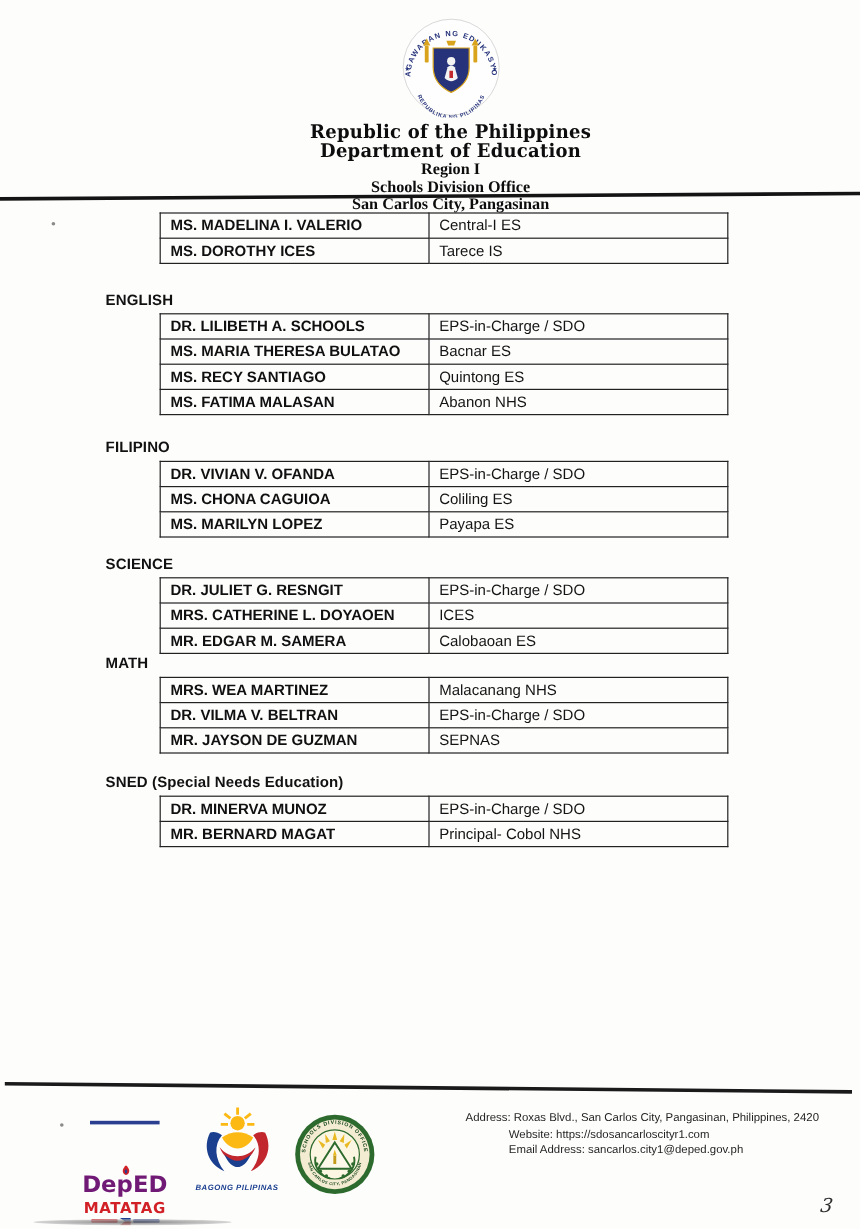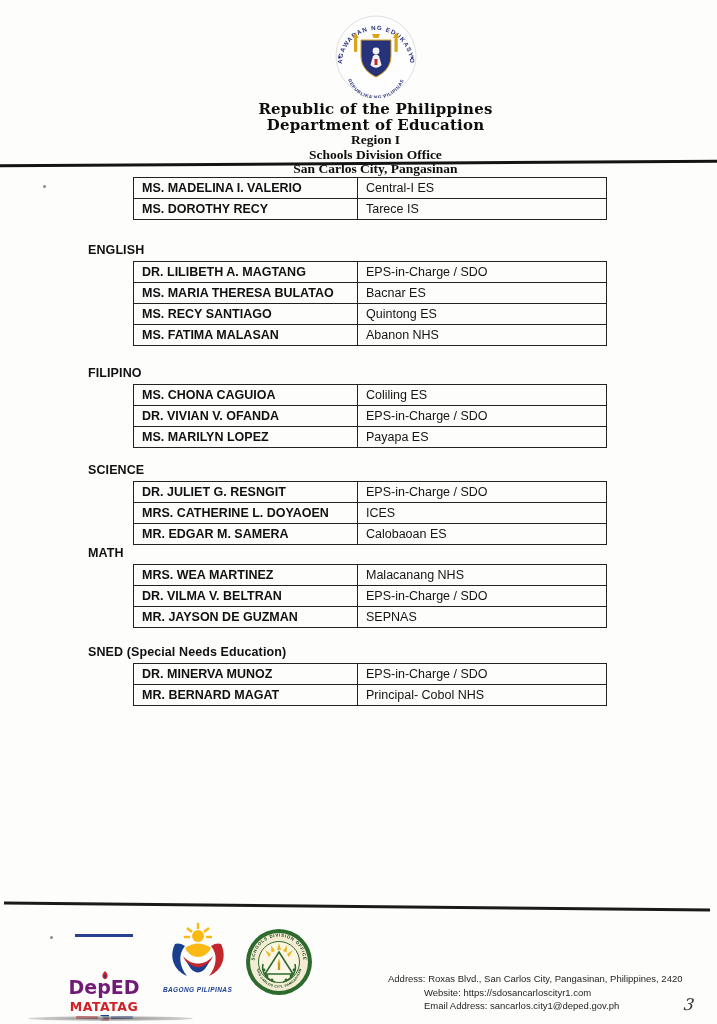--- a/index.html
+++ b/index.html
@@ -74,21 +74,21 @@
   }
   .matatag .tagline{display:flex;justify-content:center;gap:2px;align-items:center;margin-top:2px;}
   .matatag .tagline i{display:block;height:3px;border-radius:1px;}
   .bagong{position:absolute;left:97px;top:0;width:85px;text-align:center;}
   .bagong .bp-text{
     font-size:6.5px;font-weight:bold;font-style:italic;color:#1b3f8f;letter-spacing:.4px;margin-top:-2px;
   }
   .sdo-seal{position:absolute;left:187px;top:6px;width:68px;height:68px;}
 
   .footer-address{
-    position:absolute;top:972px;left:388px;width:320px;
+    position:absolute;top:925px;left:388px;width:320px;
     font-size:9.5px;line-height:13.5px;color:#1f1f1f;
   }
   .footer-address .addr-line{white-space:nowrap;}
   .footer-address .addr-line:nth-child(2),
   .footer-address .addr-line:nth-child(3){padding-left:36px;}
 
   .page-number{
     position:absolute;top:995px;left:684px;
     font-family:"DejaVu Serif",serif;font-style:italic;
     font-size:16px;color:#2e2e2e;transform:skewX(-8deg);
@@ -148,31 +148,31 @@
 
   <div class="content">
 
     <table class="roster tbl0">
       <tbody>
           <tr>
           <td class="name">MS. MADELINA I. VALERIO</td>
           <td class="assign">Central-I ES</td>
         </tr>
           <tr>
-          <td class="name">MS. DOROTHY RECY</td>
+          <td class="name">MS. DOROTHY ICES</td>
           <td class="assign">Tarece IS</td>
         </tr>
         </tbody>
     </table>
 
     <div class="section-heading" style="margin-top:23px;">ENGLISH</div>
     <table class="roster">
       <tbody>
           <tr>
-          <td class="name">DR. LILIBETH A. MAGTANG</td>
+          <td class="name">DR. LILIBETH A. SCHOOLS</td>
           <td class="assign">EPS-in-Charge / SDO</td>
         </tr>
           <tr>
           <td class="name">MS. MARIA THERESA BULATAO</td>
           <td class="assign">Bacnar ES</td>
         </tr>
           <tr>
           <td class="name">MS. RECY SANTIAGO</td>
           <td class="assign">Quintong ES</td>
         </tr>
@@ -180,26 +180,26 @@
           <td class="name">MS. FATIMA MALASAN</td>
           <td class="assign">Abanon NHS</td>
         </tr>
         </tbody>
     </table>
 
     <div class="section-heading">FILIPINO</div>
     <table class="roster">
       <tbody>
           <tr>
+          <td class="name">DR. VIVIAN V. OFANDA</td>
+          <td class="assign">EPS-in-Charge / SDO</td>
+        </tr>
+          <tr>
           <td class="name">MS. CHONA CAGUIOA</td>
           <td class="assign">Coliling ES</td>
-        </tr>
-          <tr>
-          <td class="name">DR. VIVIAN V. OFANDA</td>
-          <td class="assign">EPS-in-Charge / SDO</td>
         </tr>
           <tr>
           <td class="name">MS. MARILYN LOPEZ</td>
           <td class="assign">Payapa ES</td>
         </tr>
         </tbody>
     </table>
 
     <div class="section-heading" style="margin-top:15px;">SCIENCE</div>
     <table class="roster">

